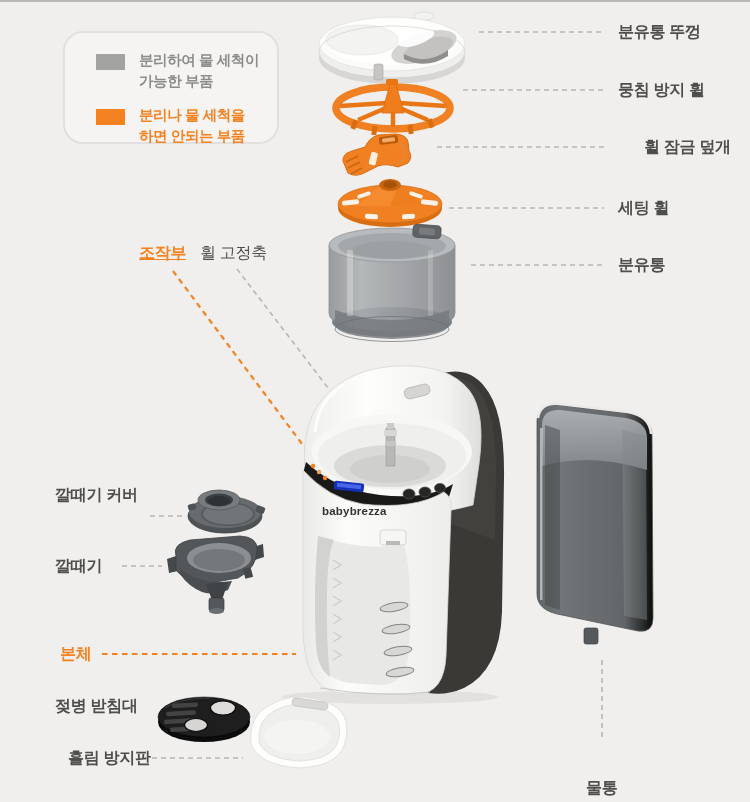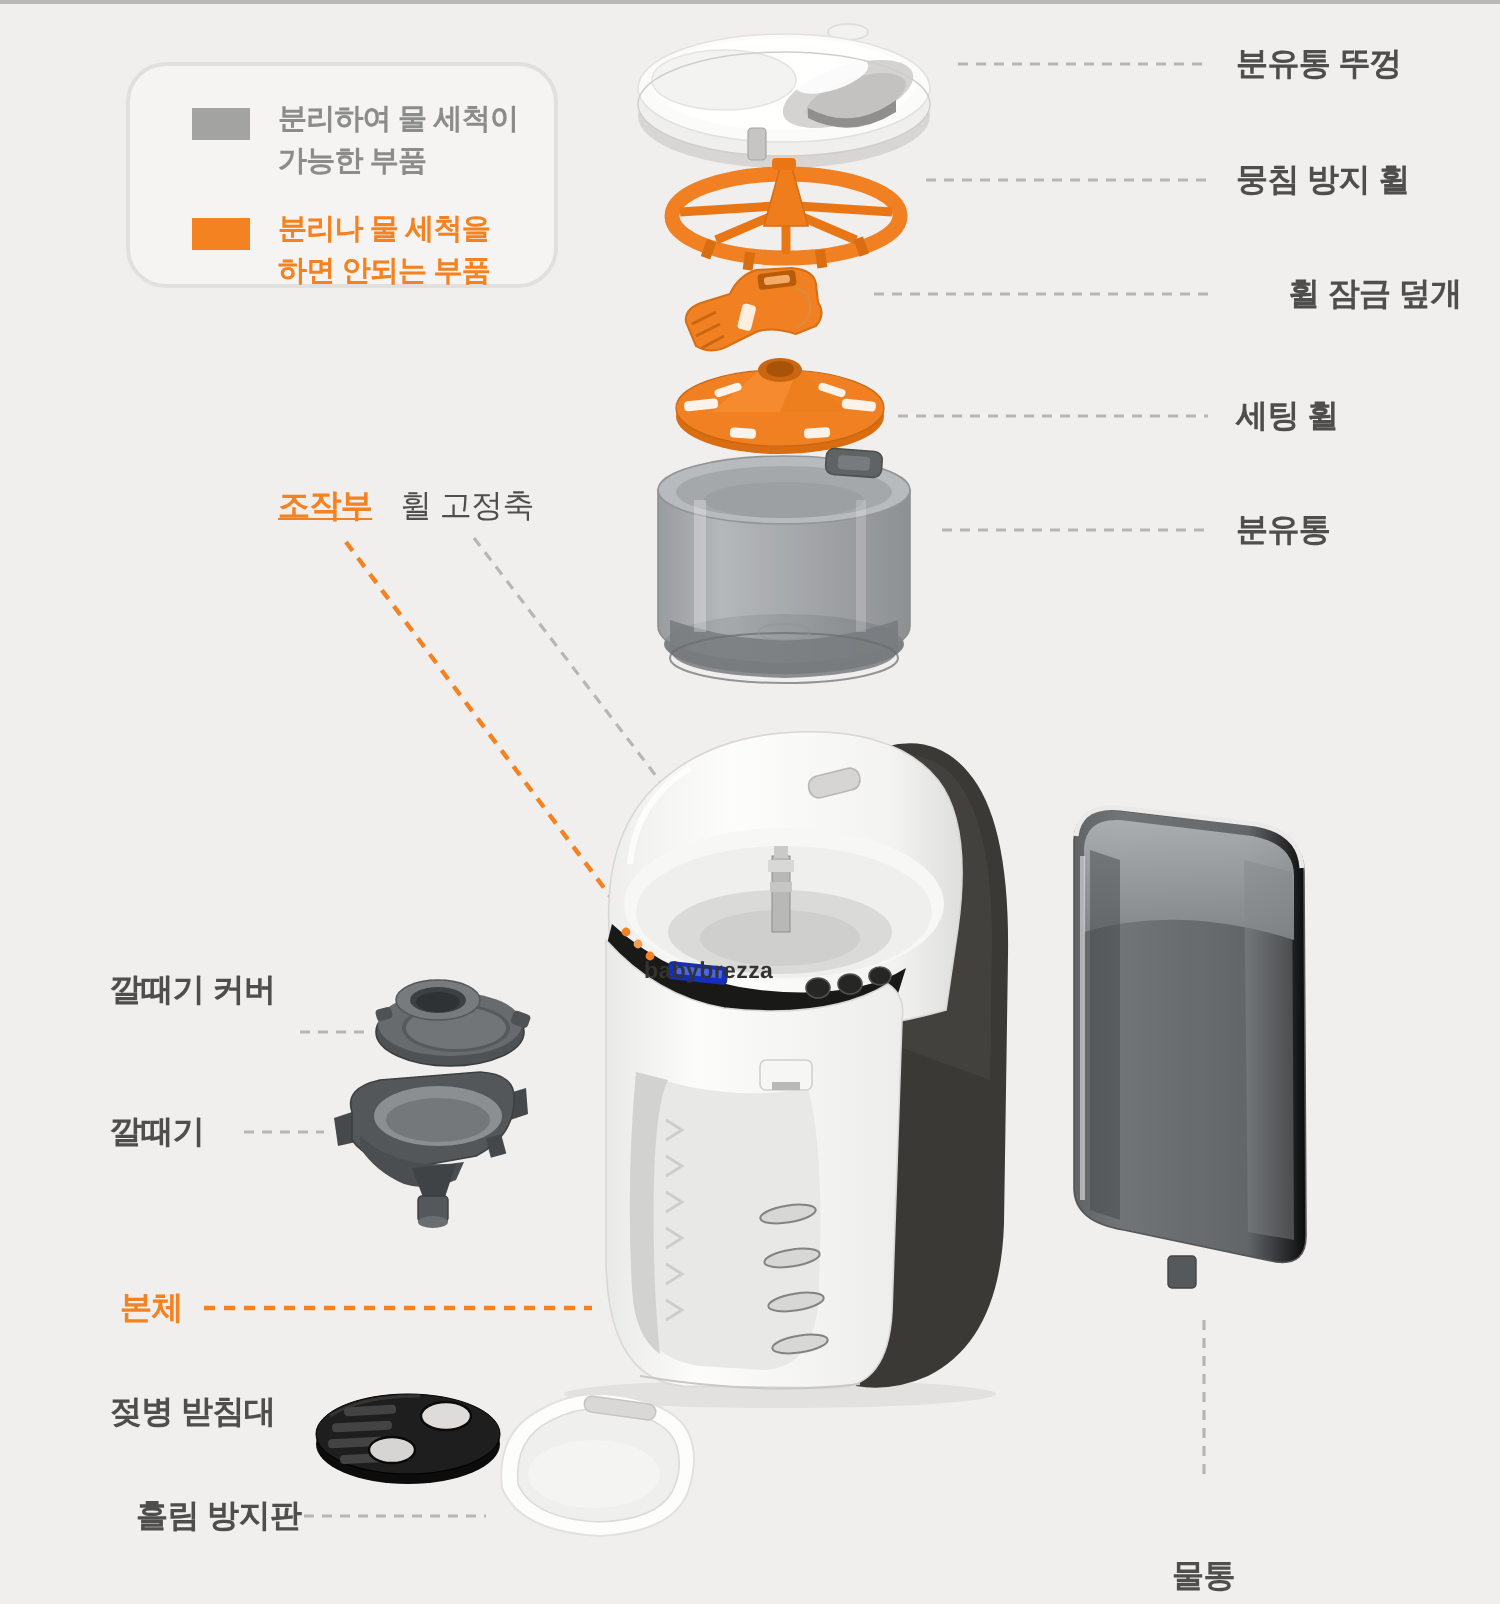--- a/index.html
+++ b/index.html
@@ -46,21 +46,21 @@
     padding:17px 0 0 31px;
   }
   .legend-row{display:flex;gap:14px;margin-bottom:13px;}
   .swatch{width:29px;height:16px;margin-top:4px;flex:0 0 auto;}
   .swatch-gray{background:var(--swatch-gray);}
   .swatch-orange{background:var(--accent-orange);}
   .legend-text{font-size:14.5px;line-height:21px;font-weight:600;color:var(--legend-gray);letter-spacing:-0.4px;}
   .legend-text.orange{color:var(--accent-orange);font-weight:700;}
   
   .brand-logo{
-    position:absolute;left:322px;top:480px;width:81px;
+    position:absolute;left:322px;top:505px;width:81px;
     font-size:11.5px;font-weight:700;color:#34332f;letter-spacing:0.2px;
   }
 </style>
 </head>
 <body>
 
 <div class="stage">
   <div class="top-line"></div>
 
   <svg class="diagram-svg" width="750" height="802" viewBox="0 0 750 802">

